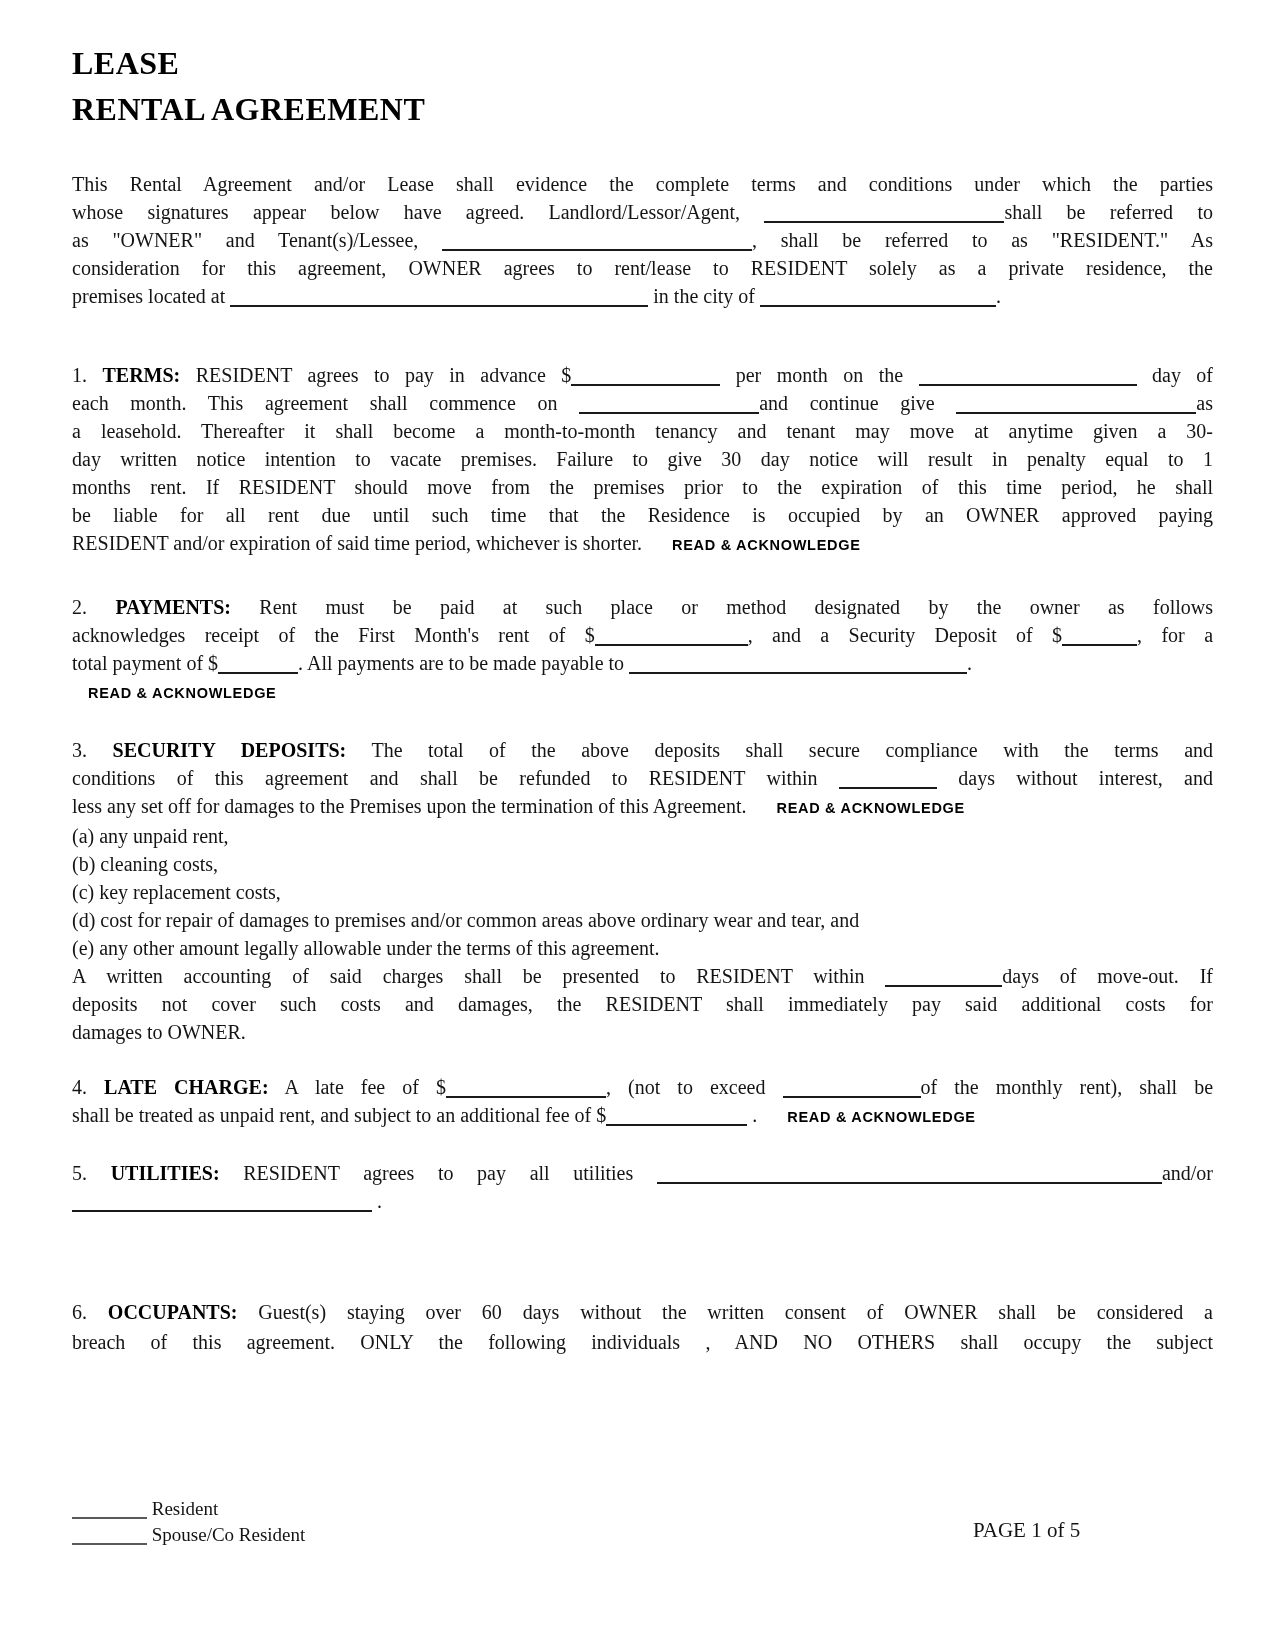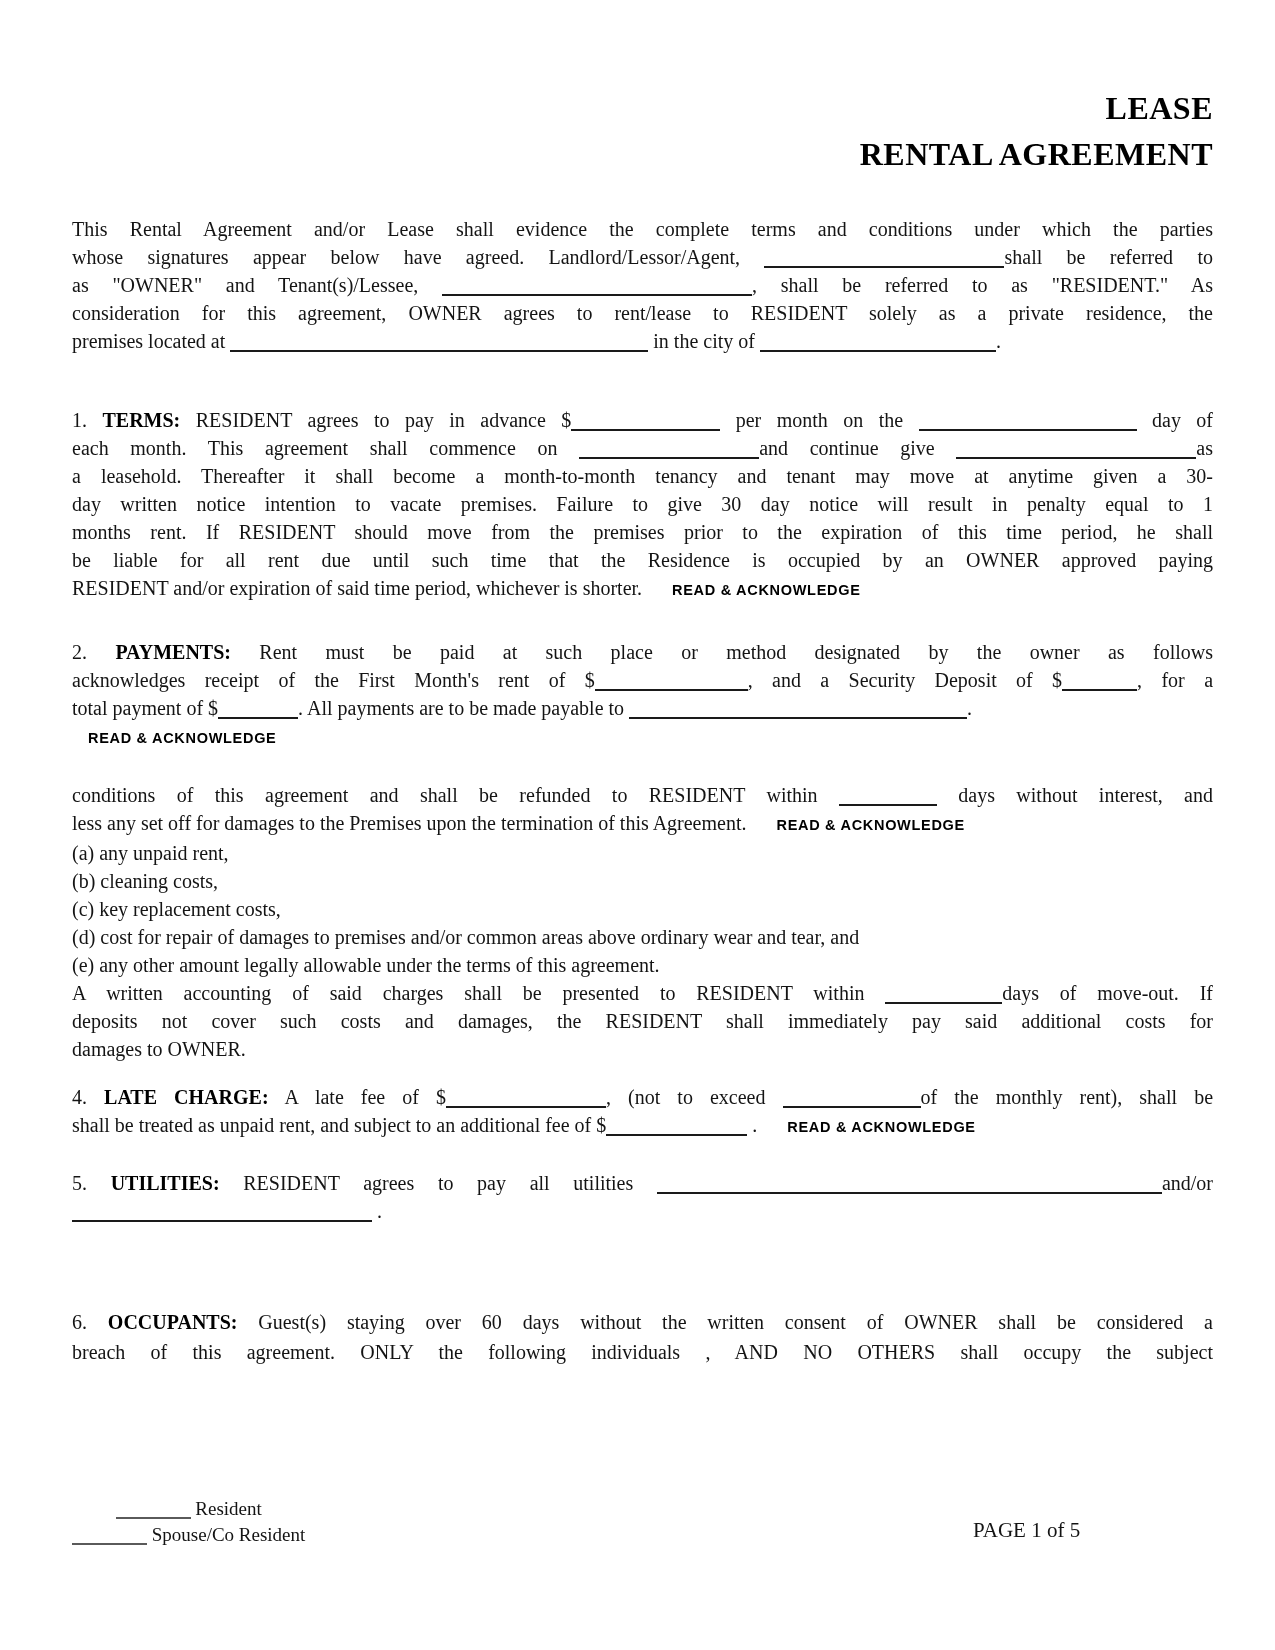--- a/index.html
+++ b/index.html
@@ -1,42 +1,42 @@
 <!DOCTYPE html>
 <html><head>
 <meta charset="utf-8">
 <style>
   html,body{margin:0;padding:0;background:#ffffff;}
   body{
     width:1275px;height:1650px;position:relative;overflow:hidden;
     font-family:"Liberation Serif","DejaVu Serif",serif;color:#141414;
   }
   .page{padding:0 62px 0 72px;}
-  .doc-title{margin-top:85px;text-align:right;font-weight:bold;font-size:32px;line-height:46px;letter-spacing:.5px;color:#000;}
+  .doc-title{margin-top:40px;text-align:left;font-weight:bold;font-size:32px;line-height:46px;letter-spacing:.5px;color:#000;}
   .line{font-size:20px;line-height:28px;}
   .just{text-align:justify;text-align-last:justify;}
   .blank{display:inline-block;height:6px;border-bottom:2px solid #1a1a1a;vertical-align:-4px;}
   .b{font-weight:bold;color:#000;}
   .ack{
     font-family:"Liberation Sans","DejaVu Sans",sans-serif;font-weight:bold;
     font-size:14.5px;letter-spacing:.7px;margin-left:30px;white-space:nowrap;color:#000;
   }
   
   .intro-paragraph{margin-top:38px;}
   .section-terms{margin-top:51px;}
   .section-payments{margin-top:34px;}
   .section-deposits{margin-top:29px;}
-  .section-late-charge{margin-top:20px;}
+  .section-late-charge{margin-top:27px;}
   .section-utilities{margin-top:28px;}
   .section-occupants{margin-top:82px;}
   .section-occupants .line{line-height:30px;}
   .ack-line{margin-left:16px;}
   .ack-line .ack{margin-left:0;}
   
-  .footer-left{position:absolute;left:72px;top:1496px;font-size:19px;line-height:26px;text-align:center;}
+  .footer-left{position:absolute;left:72px;top:1496px;font-size:19px;line-height:26px;}
   .footer-left .line{font-size:19px;line-height:26px;}
   .footer-left .blank{border-bottom:2px solid #5a5a5a;}
   .footer-page{position:absolute;left:973px;top:1518px;font-size:21px;color:#141414;}
 </style>
 </head>
 <body>
 
 <main class="page">
   <header class="doc-title">
     <div>LEASE</div>
@@ -60,20 +60,21 @@
         <div class="line just"><span>be liable for all rent due until such time that the Residence is occupied by an OWNER approved paying</span></div>
         <div class="line"><span>RESIDENT and/or expiration of said time period, whichever is shorter.</span><span class="ack">READ &amp; ACKNOWLEDGE</span></div>
       </section>
       <section class="block section-payments">
         <div class="line just"><span>2. </span><span class="b">PAYMENTS:</span><span> Rent must be paid at such place or method designated by the owner as follows</span></div>
         <div class="line just"><span>acknowledges receipt of the First Month's rent of $</span><span class="blank" style="width: 153px;"></span><span>, and a Security Deposit of $</span><span class="blank" style="width: 75px;"></span><span>, for a</span></div>
         <div class="line"><span>total payment of $</span><span class="blank" style="width: 80px;"></span><span>. All payments are to be made payable to </span><span class="blank" style="width: 338px;"></span><span>.</span></div>
         <div class="line ack-line"><span class="ack">READ &amp; ACKNOWLEDGE</span></div>
       </section>
       <section class="block section-deposits">
+        <div class="line just"><span>3. </span><span class="b">SECURITY DEPOSITS:</span><span> The total of the above deposits shall secure compliance with the terms and</span></div>
         <div class="line just"><span>conditions of this agreement and shall be refunded to RESIDENT within </span><span class="blank" style="width: 98px;"></span><span> days without interest, and</span></div>
         <div class="line"><span>less any set off for damages to the Premises upon the termination of this Agreement.</span><span class="ack">READ &amp; ACKNOWLEDGE</span></div>
         <div class="line deposit-item-a"><span>(a) any unpaid rent,</span></div>
         <div class="line deposit-item-b"><span>(b) cleaning costs,</span></div>
         <div class="line deposit-item-c"><span>(c) key replacement costs,</span></div>
         <div class="line deposit-item-d"><span>(d) cost for repair of damages to premises and/or common areas above ordinary wear and tear, and</span></div>
         <div class="line deposit-item-e"><span>(e) any other amount legally allowable under the terms of this agreement.</span></div>
         <div class="line just"><span>A written accounting of said charges shall be presented to RESIDENT within </span><span class="blank" style="width: 117px;"></span><span>days of move-out. If</span></div>
         <div class="line just"><span>deposits not cover such costs and damages, the RESIDENT shall immediately pay said additional costs for</span></div>
         <div class="line"><span>damages to OWNER.</span></div>

